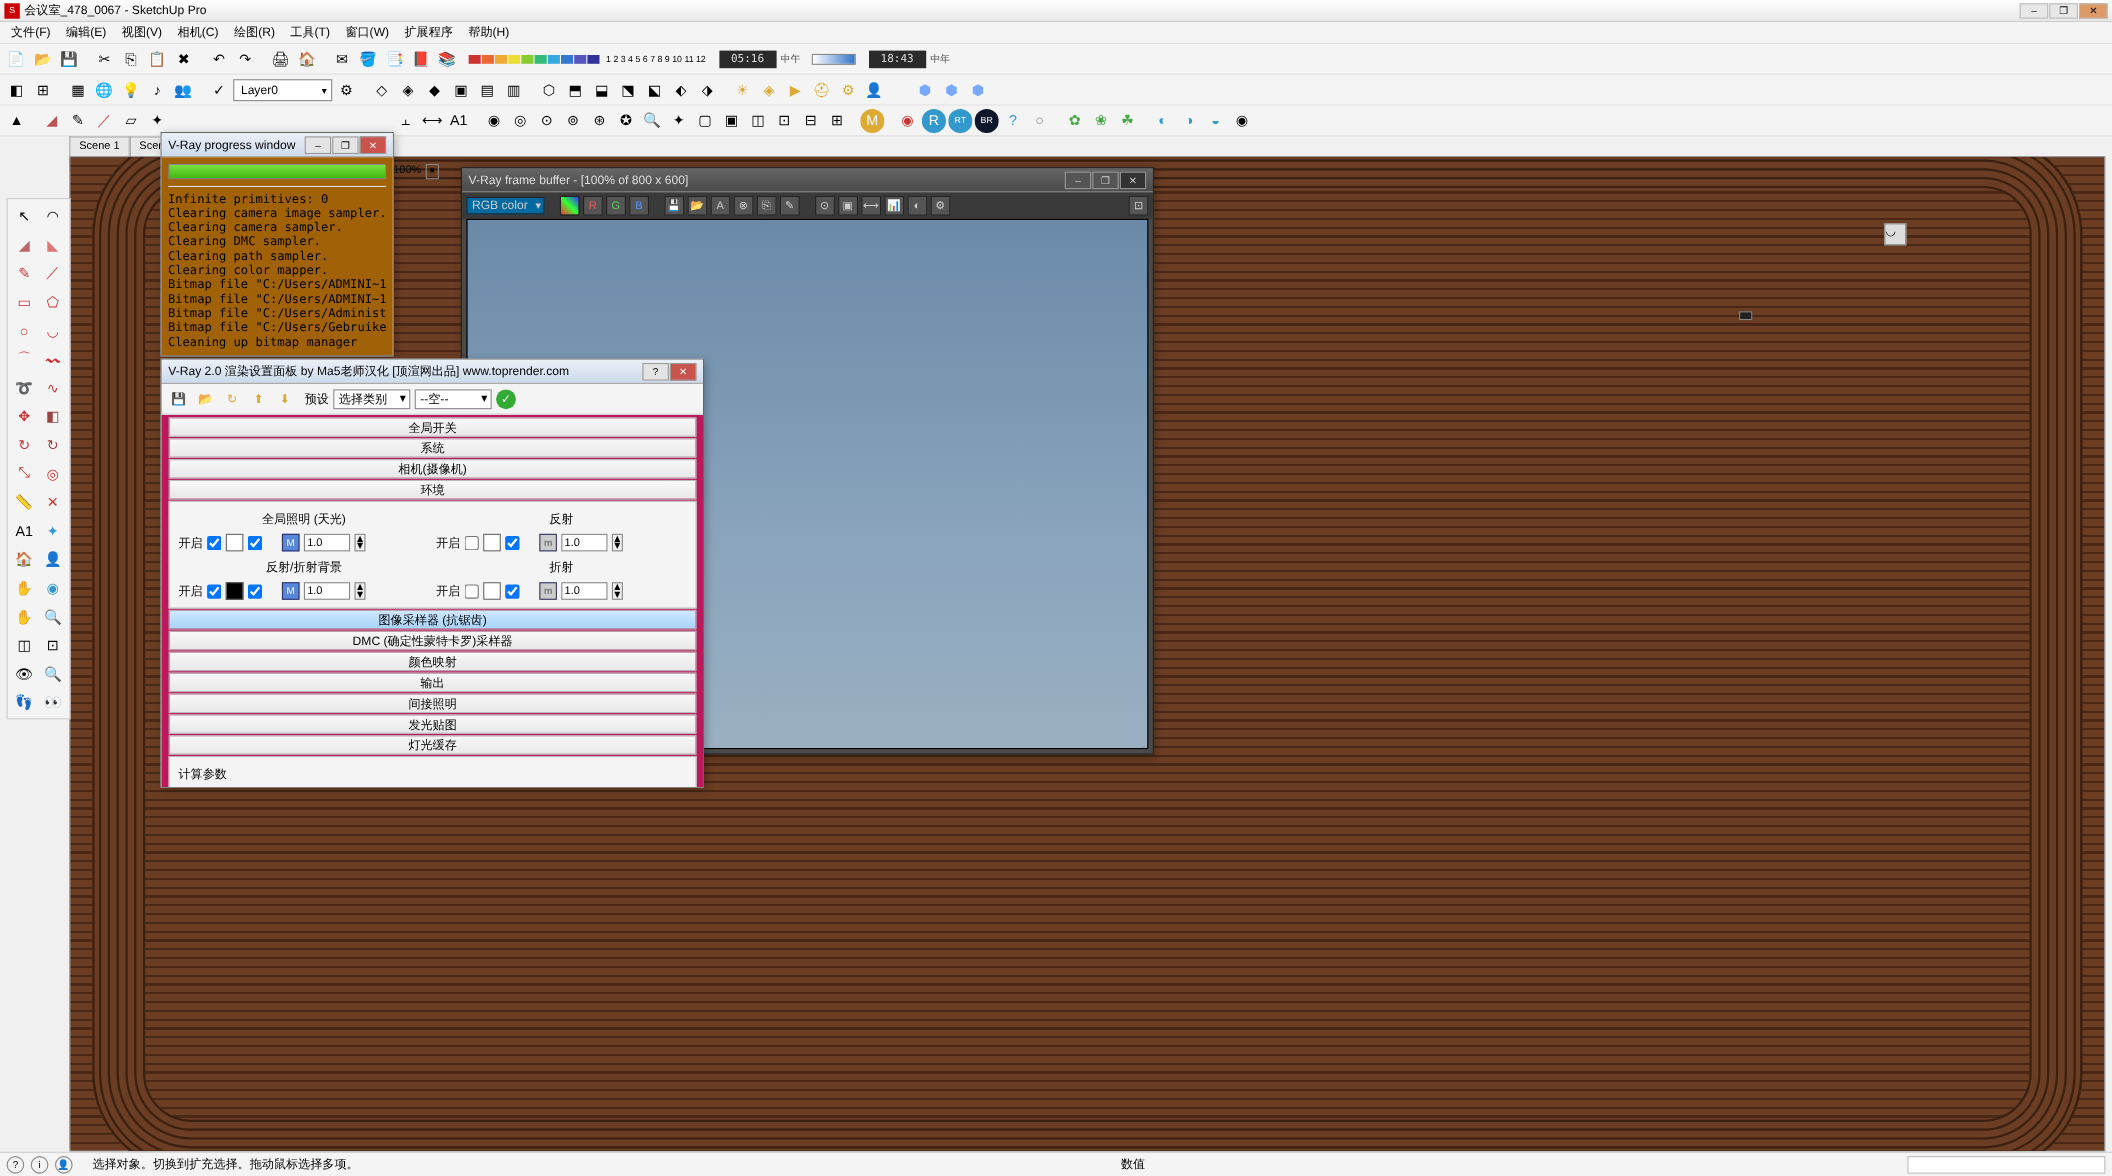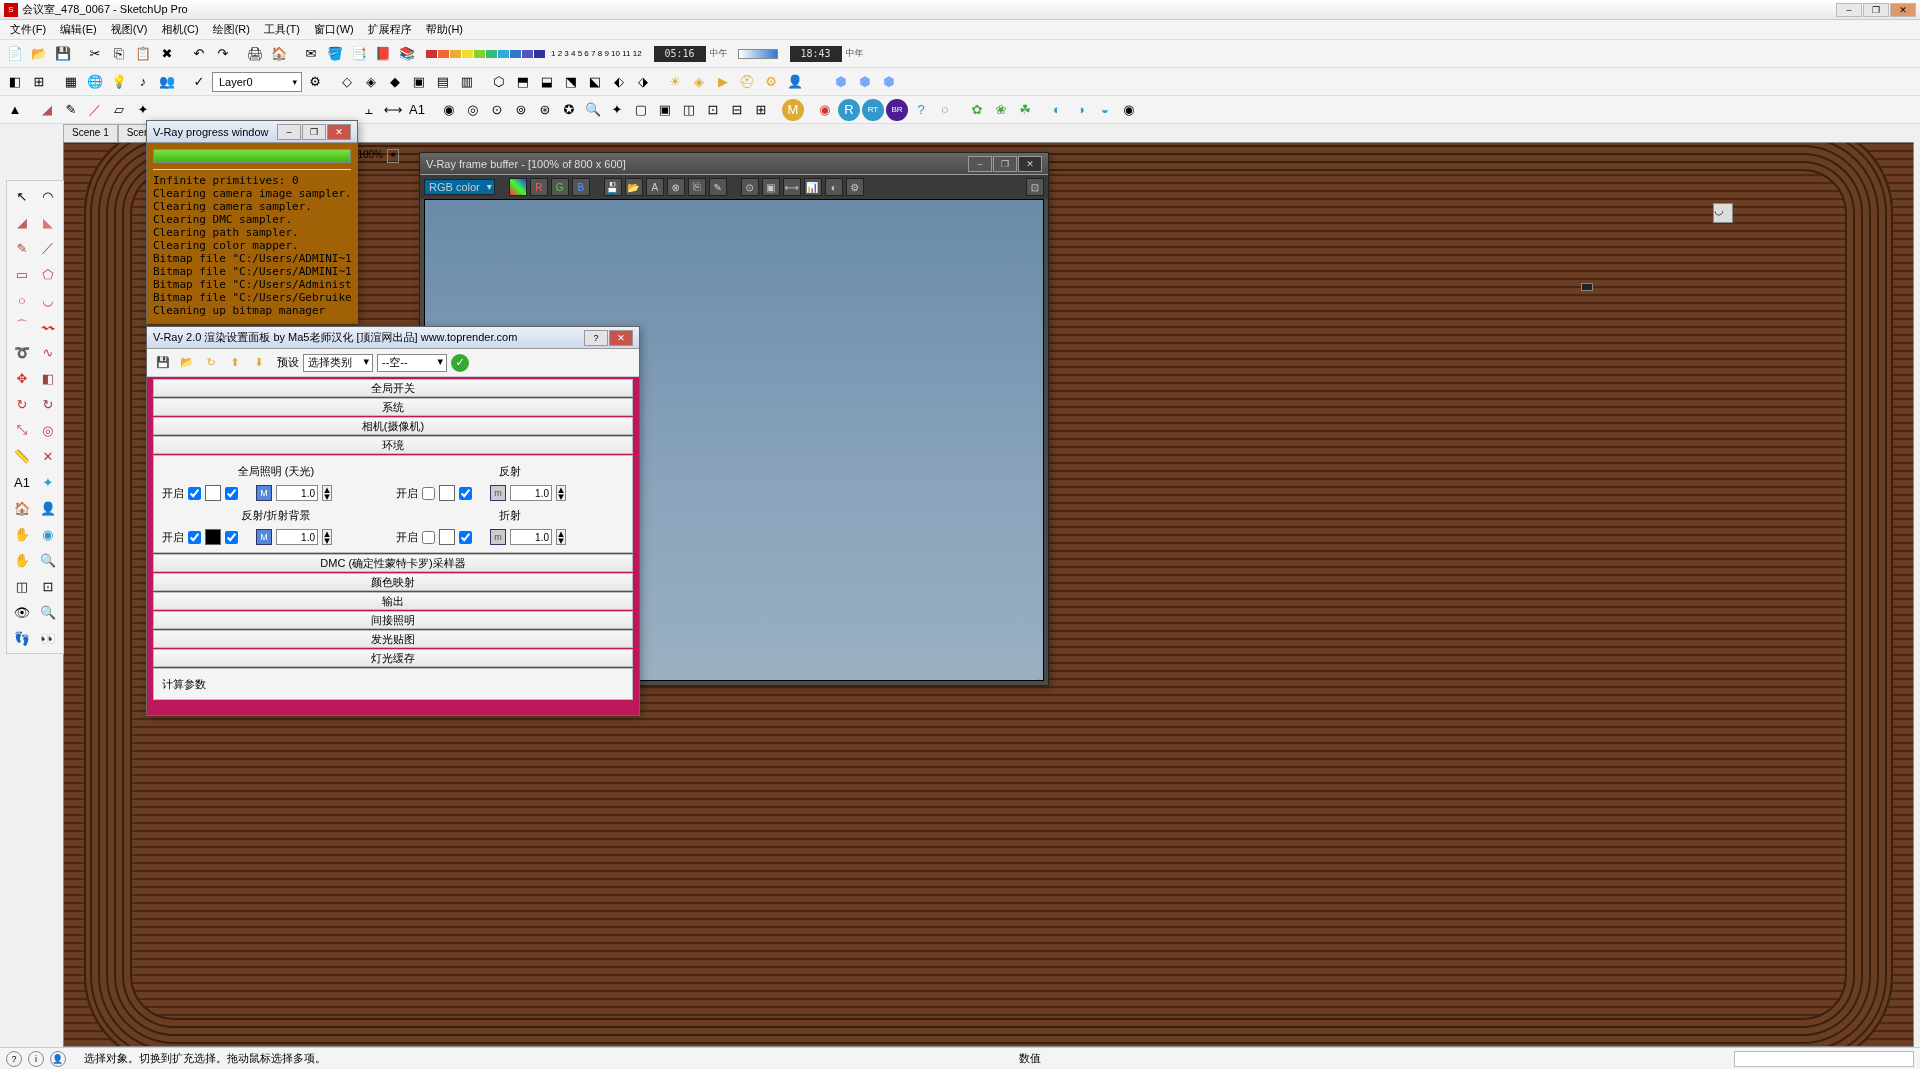--- a/index.html
+++ b/index.html
@@ -64,21 +64,21 @@
 .opts-body { padding:2px 6px; height:338px; overflow:auto; background:#be185d; }
 .rollout { border:1px solid #bbb; background:linear-gradient(#f8f8f8,#e8e8e8); height:18px; display:flex; align-items:center; justify-content:center; font-size:11px; margin-bottom:1px; cursor:default; }
 .rollout.hl { background:linear-gradient(#cfe8ff,#a8d4f8); }
 .panel { border:1px solid #bbb; padding:4px 8px; margin-bottom:1px; background:#f4f4f4; }
 .panel .row { display:flex; align-items:center; gap:6px; height:22px; }
 .panel .half { width:50%; display:flex; align-items:center; gap:4px; }
 .panel .head { text-align:center; font-size:11px; width:100%; }
 .panel input[type=checkbox] { width:13px; height:13px; }
 .panel .swatch { width:16px; height:16px; border:1px solid #666; }
 .panel .mbtn { width:16px; height:16px; background:#58d; color:#fff; font-size:9px; display:flex; align-items:center; justify-content:center; border:1px solid #336; }
-.panel .num { width:42px; height:16px; border:1px solid #888; background:#fff; padding:0 2px; font-size:10px; text-align:right; }
+.panel .num { width:42px; height:16px; border:1px solid #888; background:#fff; padding:0 2px; font-size:10px; text-align:left; }
 .panel .spin { width:10px; height:16px; border:1px solid #888; background:#eee; font-size:7px; display:flex; flex-direction:column; }
 .panel .spin span{height:50%;text-align:center;line-height:6px;}
 .clock { width:52px; height:16px; background:#2a2a2a; color:#ddd; display:flex; align-items:center; justify-content:center; font-family:monospace; font-size:10px; margin:0 2px; }
 .clabel { font-size:9px; color:#555; }
 </style>
 </head>
 <body>
 
 <div class="titlebar">
   <span class="icon">S</span>
@@ -215,21 +215,21 @@
   <span class="tbtn">◫</span>
   <span class="tbtn">⊡</span>
   <span class="tbtn">⊟</span>
   <span class="tbtn">⊞</span>
   <span class="sep"></span>
   <span class="tbtn" style="background:#da3;color:#fff;border-radius:50%">M</span>
   <span class="sep"></span>
   <span class="tbtn" style="color:#c33">◉</span>
   <span class="tbtn" style="background:#39c;color:#fff;border-radius:50%">R</span>
   <span class="tbtn" style="background:#39c;color:#fff;border-radius:50%;font-size:8px">RT</span>
-  <span class="tbtn" style="background:#4c1d95;color:#fff;border-radius:50%;font-size:8px">BR</span>
+  <span class="tbtn" style="background:#0f172a;color:#fff;border-radius:50%;font-size:8px">BR</span>
   <span class="tbtn" style="color:#39c">?</span>
   <span class="tbtn" style="color:#888">○</span>
   <span class="sep"></span>
   <span class="tbtn" style="color:#4a4">✿</span>
   <span class="tbtn" style="color:#4a4">❀</span>
   <span class="tbtn" style="color:#4a4">☘</span>
   <span class="sep"></span>
   <span class="tbtn" style="color:#39c">◐</span>
   <span class="tbtn" style="color:#39c">◑</span>
   <span class="tbtn" style="color:#39c">◒</span>
@@ -444,20 +444,21 @@
           <span style="width:10px"></span>
           <span class="mbtn" style="background:#ccc;color:#555">m</span>
           <input class="num" value="1.0" style="">
           <span class="spin">
               <span>▴</span>
               <span>▾</span>
             </span>
         </div>
       </div>
     </div>
+    <div class="rollout hl">图像采样器 (抗锯齿)</div>
     <div class="rollout">DMC (确定性蒙特卡罗)采样器</div>
     <div class="rollout">颜色映射</div>
     <div class="rollout">输出</div>
     <div class="rollout">间接照明</div>
     <div class="rollout">发光贴图</div>
     <div class="rollout">灯光缓存</div>
     <div class="panel">
       <div class="row">
           <span>计算参数</span>
         </div>

